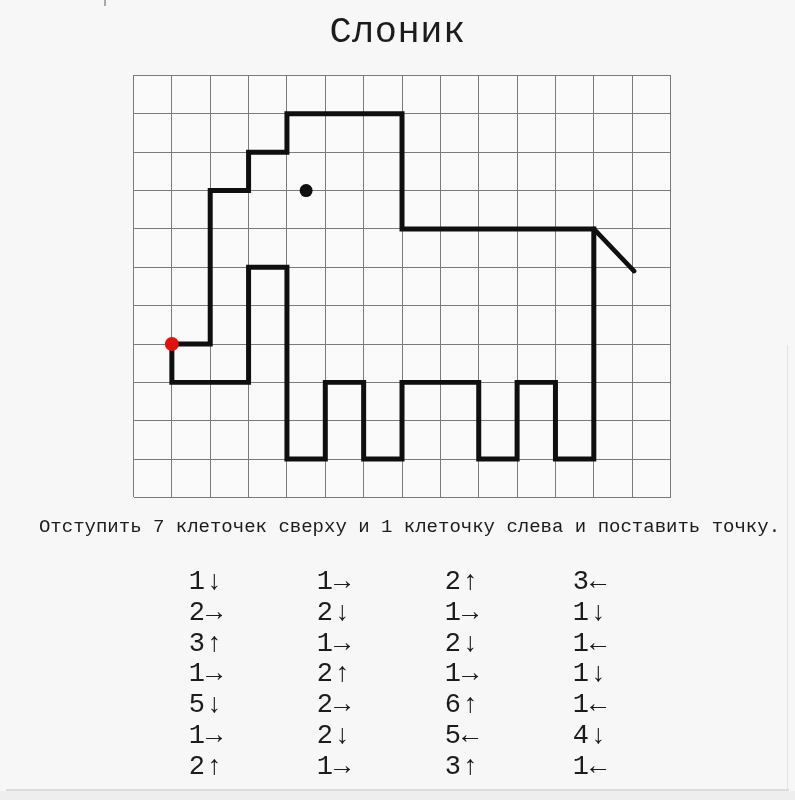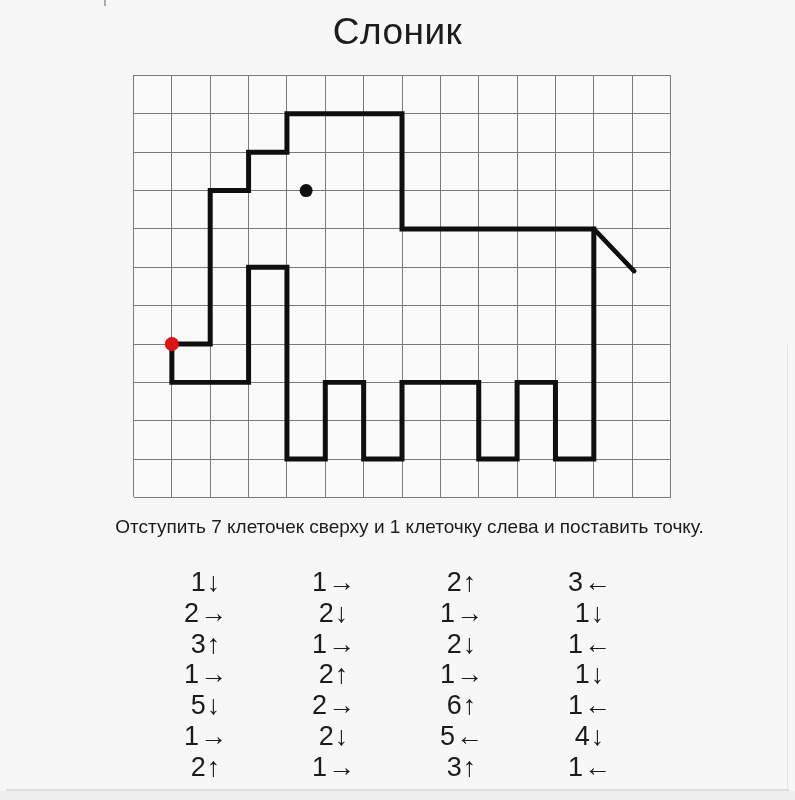--- a/index.html
+++ b/index.html
@@ -1,21 +1,21 @@
 <!DOCTYPE html>
 <html><head>
 <meta charset="utf-8">
 <style>
   html, body { margin: 0; padding: 0; background: #f7f7f7; }
   .page {
     position: relative;
     width: 795px;
     height: 800px;
     background: #f7f7f7;
-    font-family: Liberation Sans, sans-serif;
+    font-family: Liberation Mono, monospace;
     color: #1c1c1c;
     overflow: hidden;
   }
   .title {
     position: absolute;
     top: 11px;
     left: 0;
     width: 100%;
     text-align: center;
     font-size: 37px;

